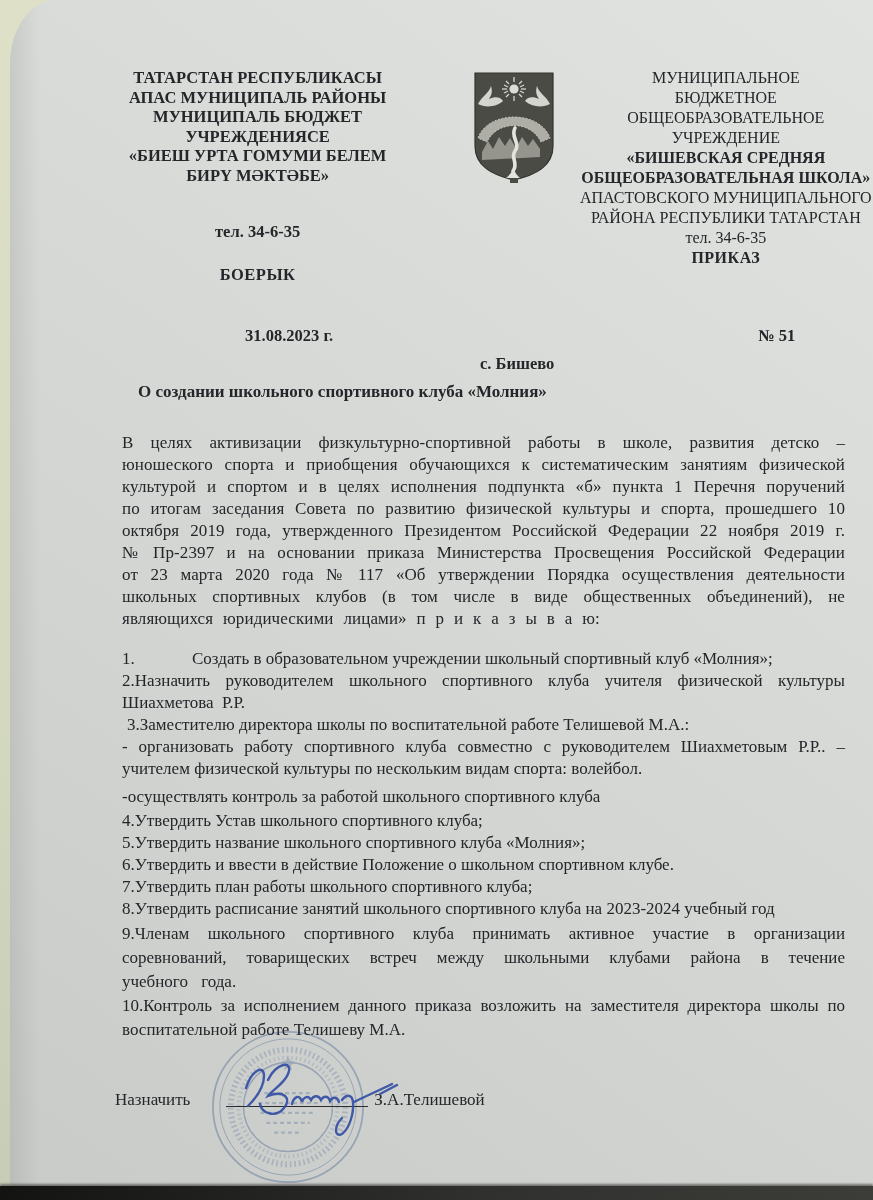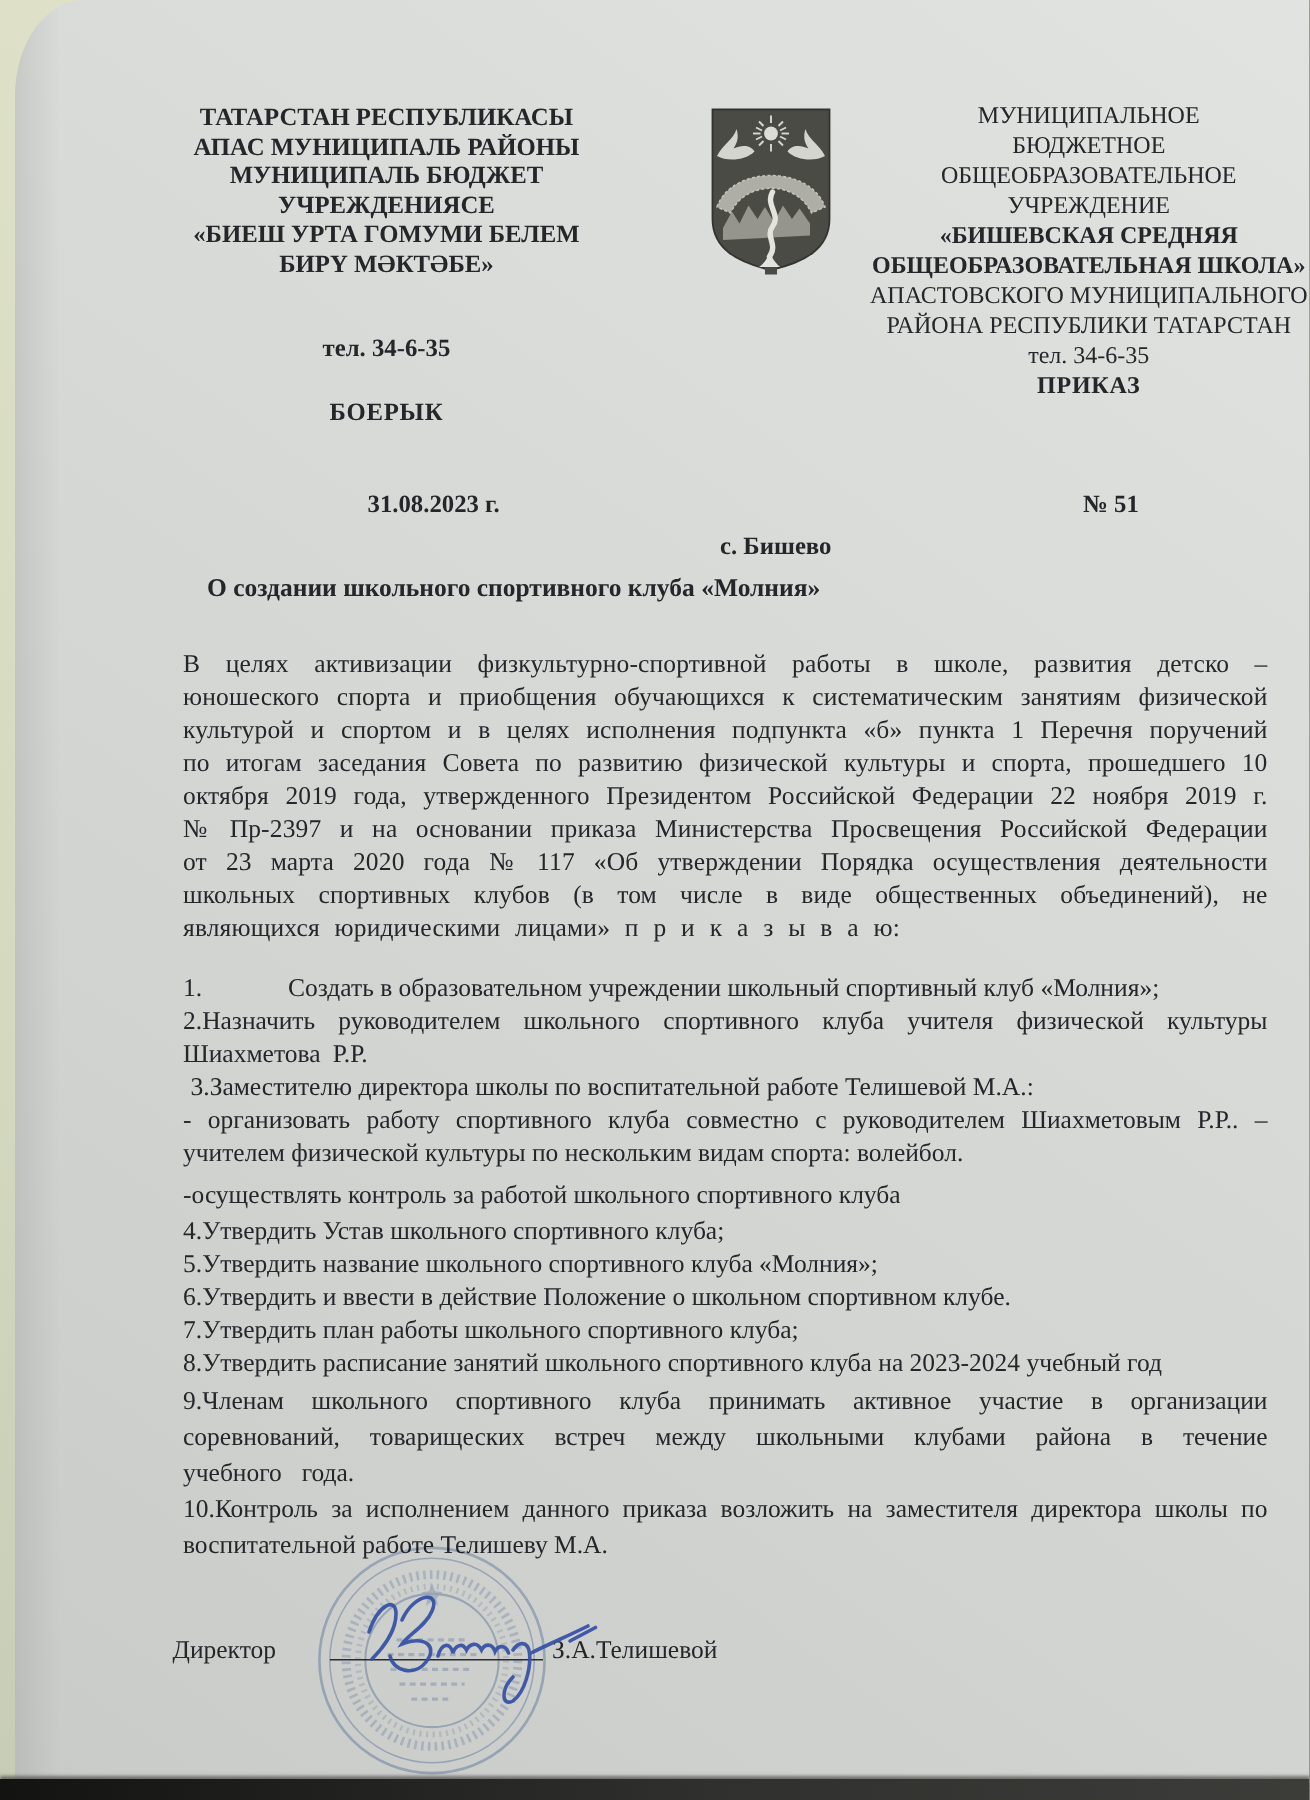--- a/index.html
+++ b/index.html
@@ -26,21 +26,21 @@
   .hdr-left .doc-type{margin-top:23px;letter-spacing:.5px;}
   .emblem-col{width:130px;display:flex;justify-content:center;align-items:flex-start;padding-top:2px;}
   .hdr-right{width:298px;text-align:center;font-size:16px;line-height:20px;}
   .hdr-right .bold{font-weight:bold;}
   .hdr-right .doc-type{font-weight:bold;letter-spacing:.5px;}
   
   .date-row{position:relative;height:22px;margin-top:42px;font-weight:bold;font-size:16.5px;}
   .date-row span{position:absolute;top:0;}
   .d-date{left:235px;}
   .d-place{left:470px;margin-top:28px;}
-  .d-num{left:712px;}
+  .d-num{left:748px;}
   
   .title{margin:34px 28px 0 128px;font-weight:bold;font-size:17px;}
   .para{margin:0 28px 0 112px;font-size:17px;line-height:22px;}
   .intro{margin-top:30px;text-align:justify;word-spacing:5.5px;letter-spacing:.1px;}
   .order{margin-top:18px;}
   .num-cell{display:inline-block;width:70px;}
   .just{text-align:justify;}
   .ws4{word-spacing:4px;}
   .ws9{word-spacing:9px;}
   .lh24{line-height:24px;}
@@ -158,21 +158,21 @@
           <path d="M50,76 h60"></path>
           <path d="M52,86 h56"></path>
           <path d="M58,96 h44"></path>
           <path d="M66,106 h28"></path>
         </g>
       </g>
       <path d="M80,28 l2,5 5,1 -4,4 1,5 -4,-3 -4,3 1,-5 -4,-4 5,-1 z" fill="#7d99c6" opacity=".7"></path>
     </svg>
 
     <div class="sig-row">
-      <span>Директор</span>
+      <span>Назначить</span>
       <span class="sig-line"></span>
       <span>З.А.Телишевой</span>
     </div>
 
     <svg class="sig-scribble" viewBox="0 0 168 88">
       <g fill="none" stroke="#3450a5" stroke-width="2.4" stroke-linecap="round">
         <path d="M12,36 C18,18 30,12 30,24 C30,36 20,48 14,54"></path>
         <path d="M34,28 C42,10 60,8 54,22 C50,32 38,38 34,44 C50,38 58,46 50,56 C42,66 28,62 26,52"></path>
         <path d="M58,52 C60,44 66,42 68,50 C69,46 74,42 77,48 C79,44 84,42 87,48 C89,44 94,43 96,49 C98,45 103,44 105,50"></path>
         <path d="M108,48 C112,42 118,42 119,50 C120,60 116,76 108,82 C100,86 100,74 108,66"></path>

